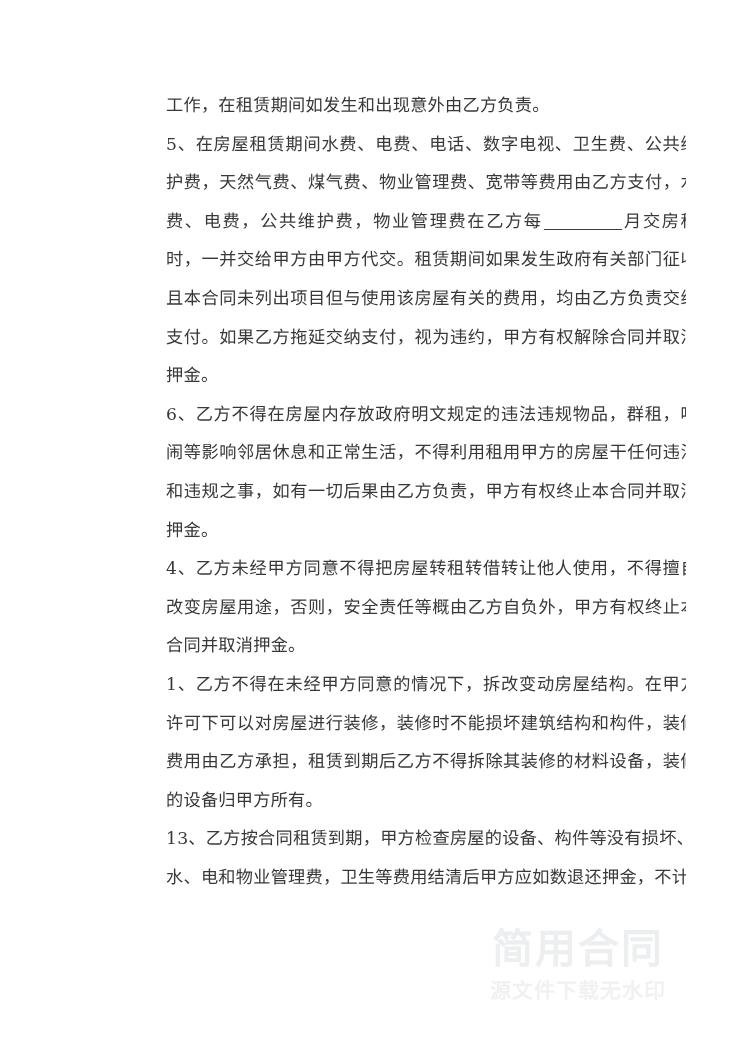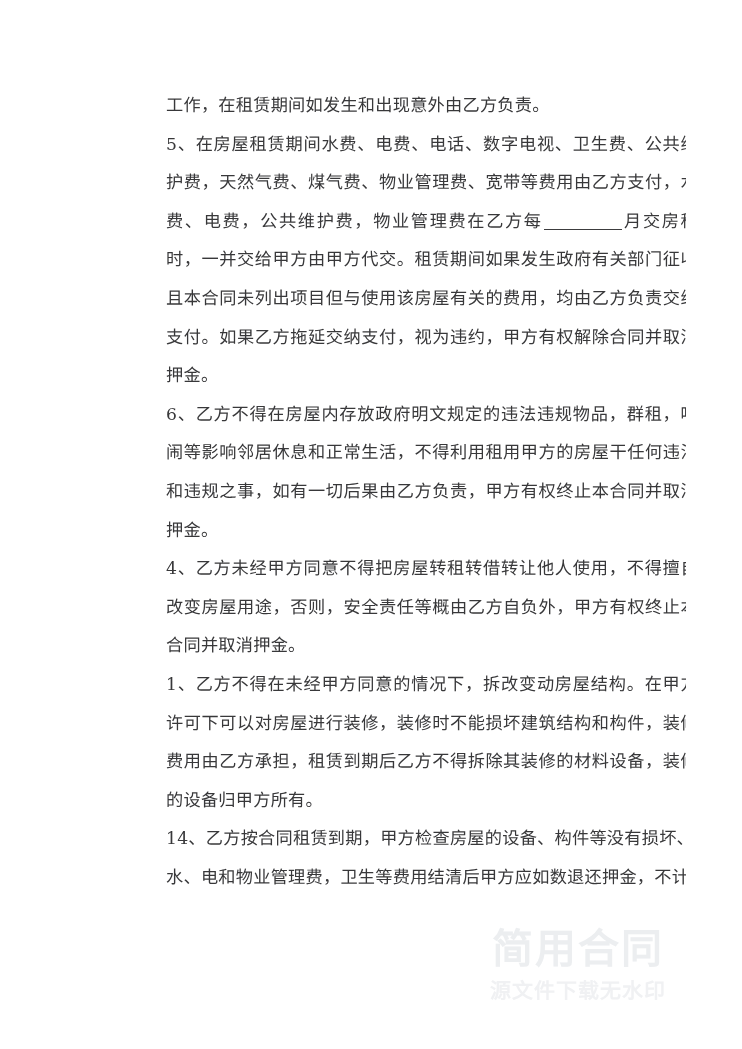--- a/index.html
+++ b/index.html
@@ -90,21 +90,21 @@
 
     <p class="para"><span>5、在房屋租赁期间水费、电费、电话、数字电视、卫生费、公共维护费，天然气费、煤气费、物业管理费、宽带等费用由乙方支付，水费、电费，公共维护费，物业管理费在乙方每</span><span class="blank-line"></span><span>月交房租时，一并交给甲方由甲方代交。租赁期间如果发生政府有关部门征收且本合同未列出项目但与使用该房屋有关的费用，均由乙方负责交纳支付。如果乙方拖延交纳支付，视为违约，甲方有权解除合同并取消押金。</span></p>
 
     <p class="para">6、乙方不得在房屋内存放政府明文规定的违法违规物品，群租，吵闹等影响邻居休息和正常生活，不得利用租用甲方的房屋干任何违法和违规之事，如有一切后果由乙方负责，甲方有权终止本合同并取消押金。</p>
 
     <p class="para">4、乙方未经甲方同意不得把房屋转租转借转让他人使用，不得擅自改变房屋用途，否则，安全责任等概由乙方自负外，甲方有权终止本合同并取消押金。</p>
 
     <p class="para">1、乙方不得在未经甲方同意的情况下，拆改变动房屋结构。在甲方许可下可以对房屋进行装修，装修时不能损坏建筑结构和构件，装修费用由乙方承担，租赁到期后乙方不得拆除其装修的材料设备，装修的设备归甲方所有。</p>
 
 
-    <p class="para last-loose">14、乙方按合同租赁到期，甲方检查房屋的设备、构件等没有损坏、水、电和物业管理费，卫生等费用结清后甲方应如数退还押金，不计</p>
+    <p class="para last-loose">13、乙方按合同租赁到期，甲方检查房屋的设备、构件等没有损坏、水、电和物业管理费，卫生等费用结清后甲方应如数退还押金，不计</p>
 
   </div>
 
   <div id="watermark">
     <span class="wm-main">简用合同</span>
     <span class="wm-sub">源文件下载无水印</span>
   </div>
 
 </div>
 

